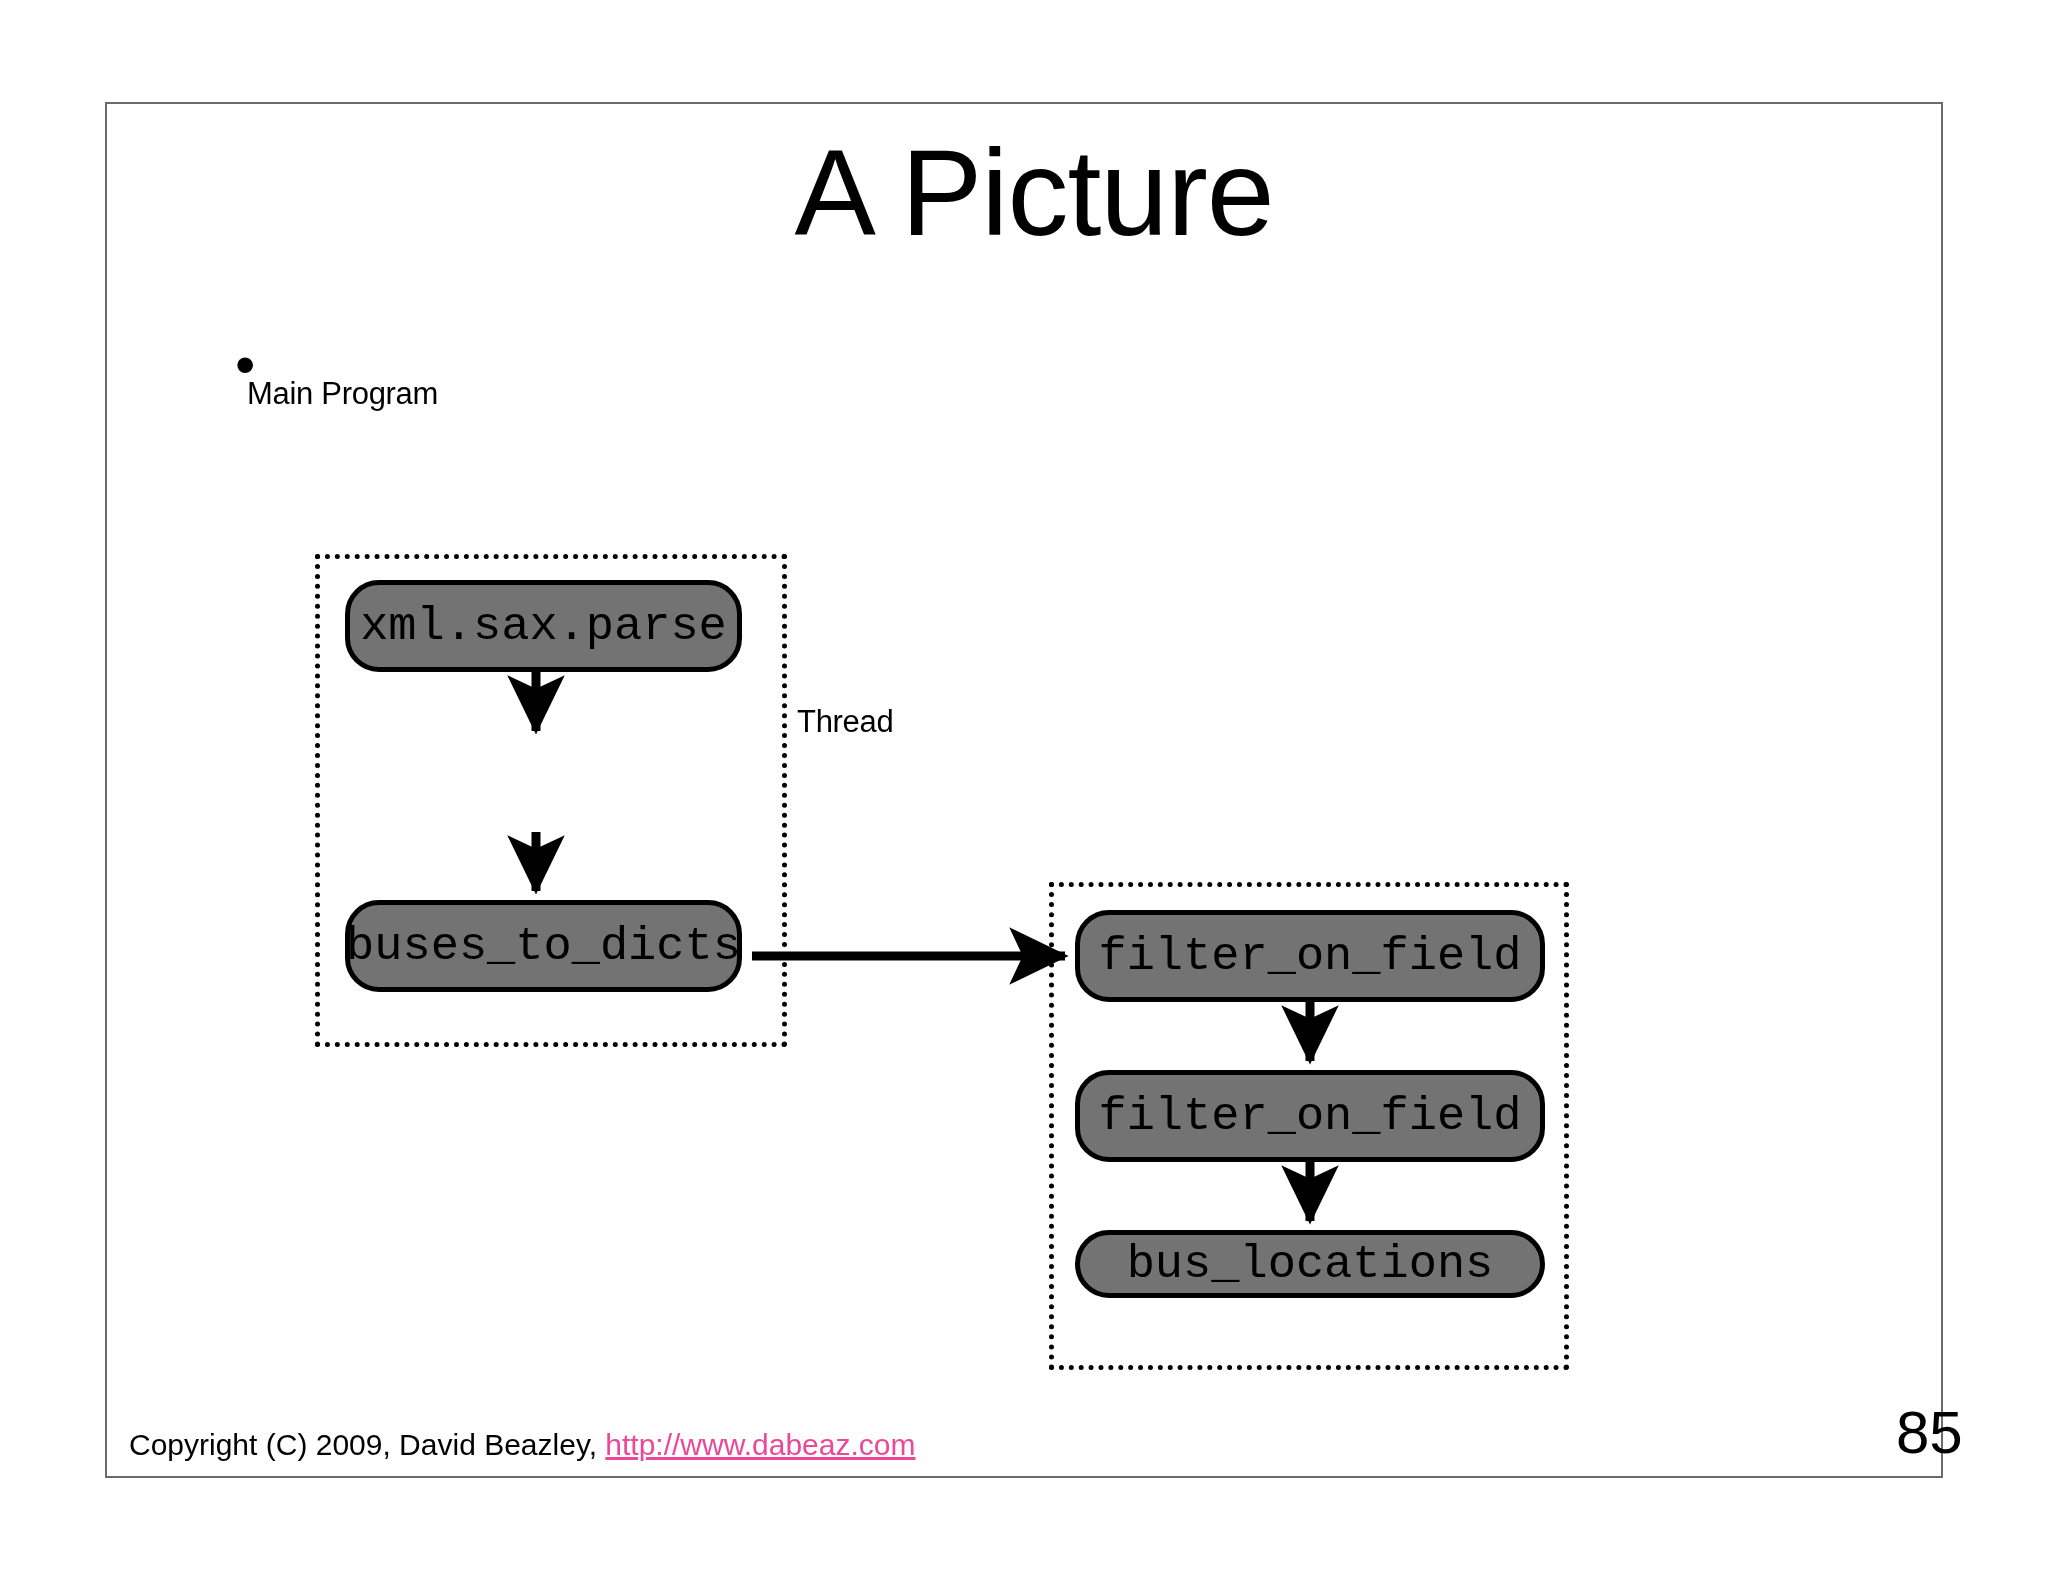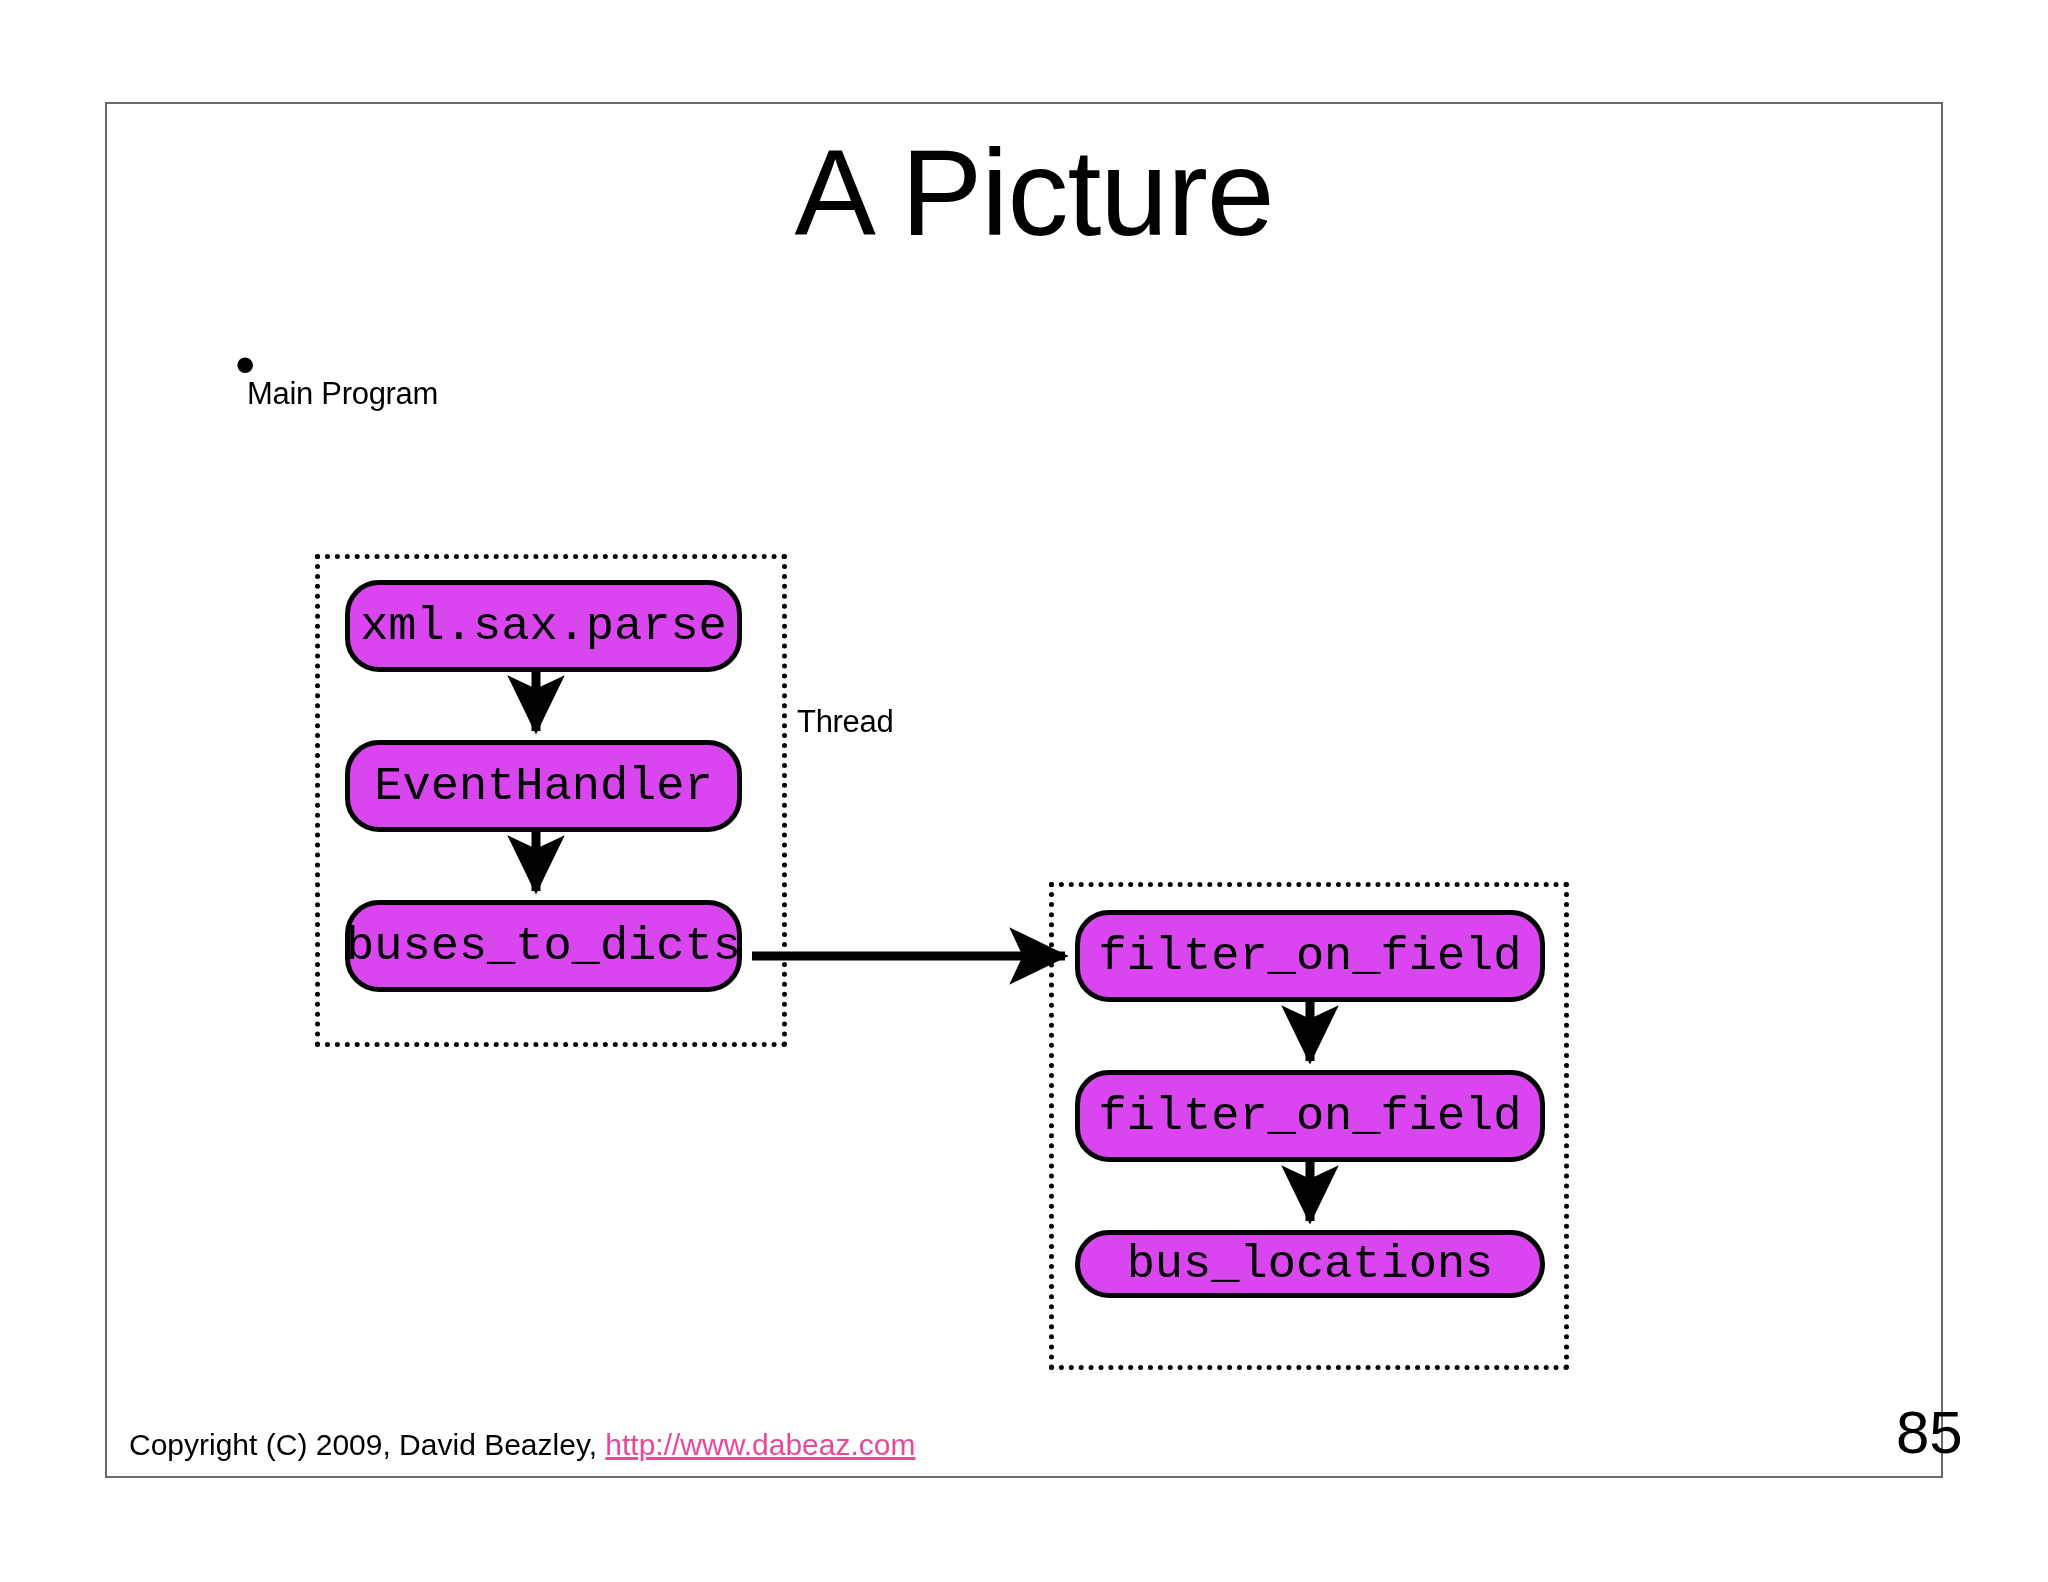--- a/index.html
+++ b/index.html
@@ -86,21 +86,21 @@
     border: 5px dotted #000;
     box-sizing: border-box;
     background: transparent;
   }
 
   .node {
     position: absolute;
     box-sizing: border-box;
     border: 5px solid #000;
     border-radius: 34px;
-    background: #d946ef;
+    background: #737373;
     display: flex;
     align-items: center;
     justify-content: center;
     font-family: "Liberation Mono", "DejaVu Sans Mono", monospace;
     font-size: 47px;
     letter-spacing: 0px;
     color: #000;
     white-space: nowrap;
   }
 
@@ -149,21 +149,20 @@
   </div>
 
   <div id="diagram">
 
     <div class="group-label" style="left:140px; top:272px;">Main Program</div>
 
     <div class="group-box" style="left:208px; top:450px; width:472px; height:493px;"></div>
 
     <div class="node" style="left:238px; top:476px; width:397px; height:92px;">xml.sax.parse</div>
 
-    <div class="node" style="left:238px; top:636px; width:397px; height:92px;">EventHandler</div>
 
     <div class="node" style="left:238px; top:796px; width:397px; height:92px;">buses_to_dicts</div>
 
     <div class="group-label" style="left:690px; top:600px;">Thread</div>
 
     <div class="group-box" style="left:942px; top:778px; width:520px; height:488px;"></div>
 
     <div class="node" style="left:968px; top:806px; width:470px; height:92px;">filter_on_field</div>
 
     <div class="node" style="left:968px; top:966px; width:470px; height:92px;">filter_on_field</div>

